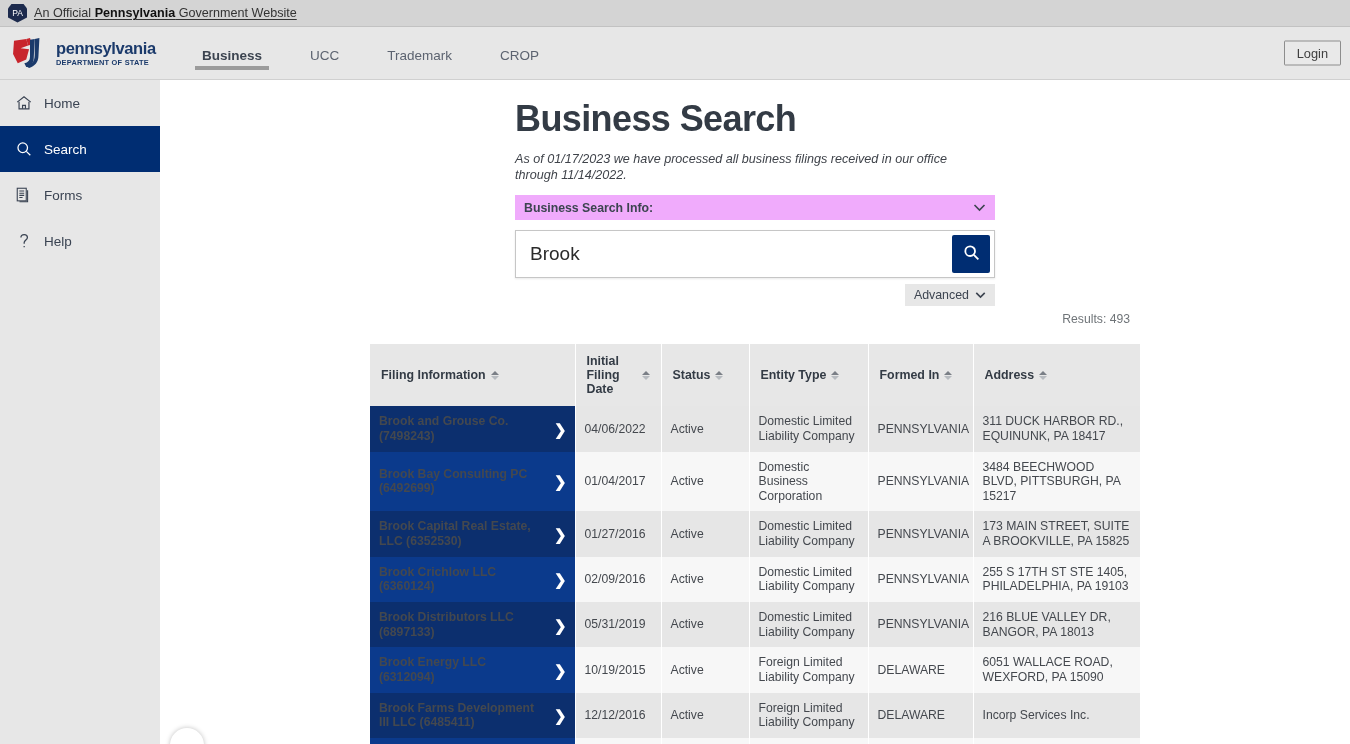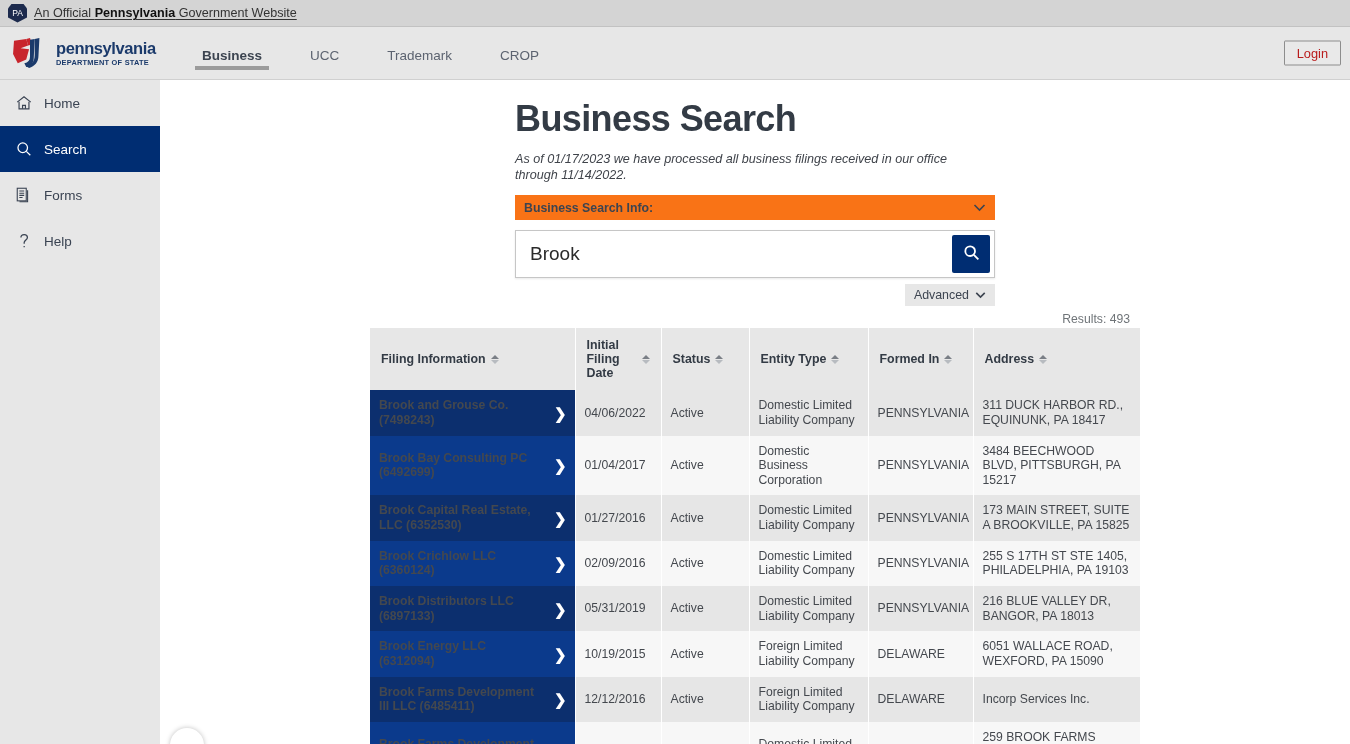--- a/index.html
+++ b/index.html
@@ -80,21 +80,21 @@
   }
   .nav-tab.active { color: #3c4450; font-weight: bold; }
   .nav-tab.active::after {
     content: ""; position: absolute; left: 13px; right: 13px; bottom: 9px;
     height: 4px; background: #9b9b9b;
   }
   .login-btn {
     position: absolute; right: 9px; top: 50%; transform: translateY(-50%);
     border: 1px solid #8d8d8d;
     background: #e9e9e9;
-    color: #b91c1c;
+    color: #404040;
     font-size: 12.8px;
     padding: 4px 12px;
     cursor: pointer;
     border-radius: 1px;
     font-family: "Liberation Sans", sans-serif;
   }
 
   
   .page-body { display: flex; height: calc(744px - 27px - 53px); }
 
@@ -136,21 +136,21 @@
   }
   .as-of {
     font-size: 12.6px;
     font-style: italic;
     color: #3f434a;
     line-height: 1.24;
     margin-bottom: 12px;
     width: 434px;
   }
   .info-bar {
-    background: #f97316;
+    background: #f0abfc;
     height: 25px;
     display: flex; align-items: center; justify-content: space-between;
     padding: 0 9px;
     font-size: 12.3px; font-weight: bold; color: #3c4450;
     cursor: pointer;
     margin-bottom: 10px;
   }
   .chev { font-size: 11px; color: #3c4450; }
 
   .search-wrap {
@@ -191,21 +191,21 @@
   }
   .adv-row { display: flex; align-items: flex-end; }
 
   
   .results-area { width: 770px; margin: 6px auto 0 auto; }
   .results-count {
     text-align: right;
     font-size: 12.2px;
     color: #6f7478;
     padding-right: 10px;
-    margin-bottom: 2px;
+    margin-bottom: 18px;
   }
 
   table.results { width: 770px; border-collapse: collapse; table-layout: fixed; }
   table.results th {
     background: #e7e7e7;
     color: #333b45;
     font-size: 12.4px;
     font-weight: bold;
     text-align: left;
     vertical-align: middle;

